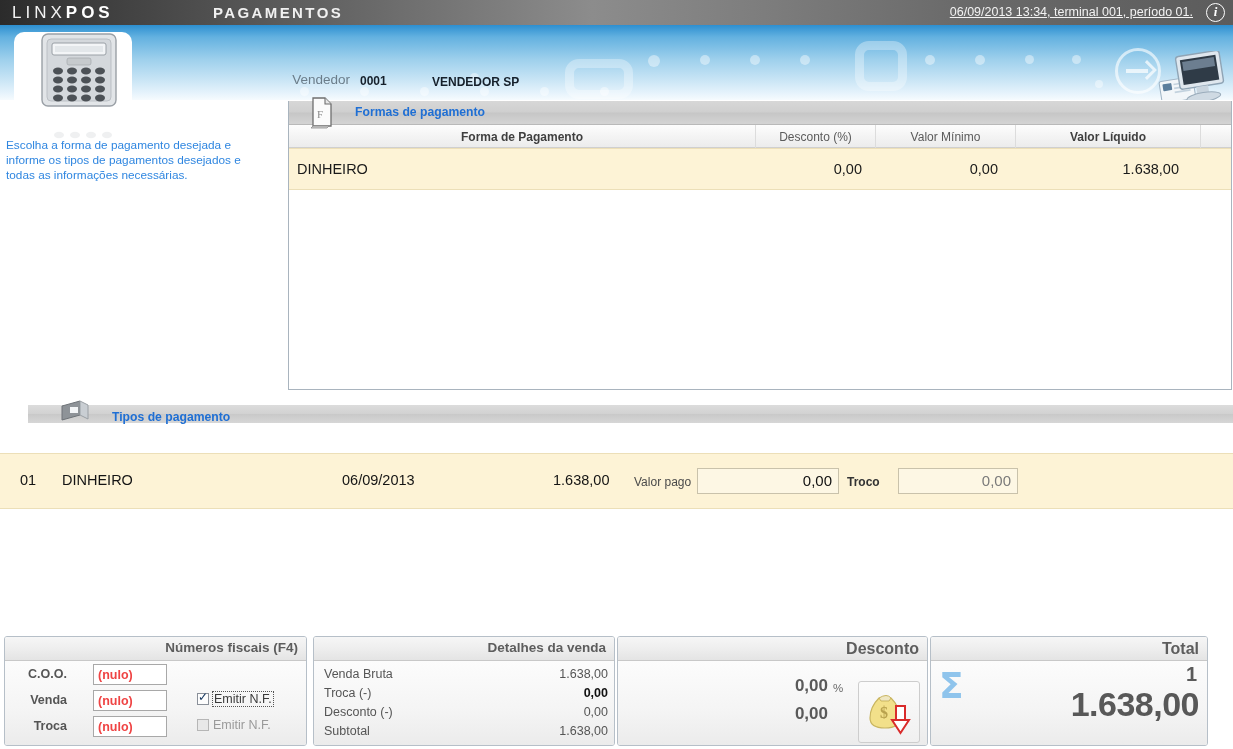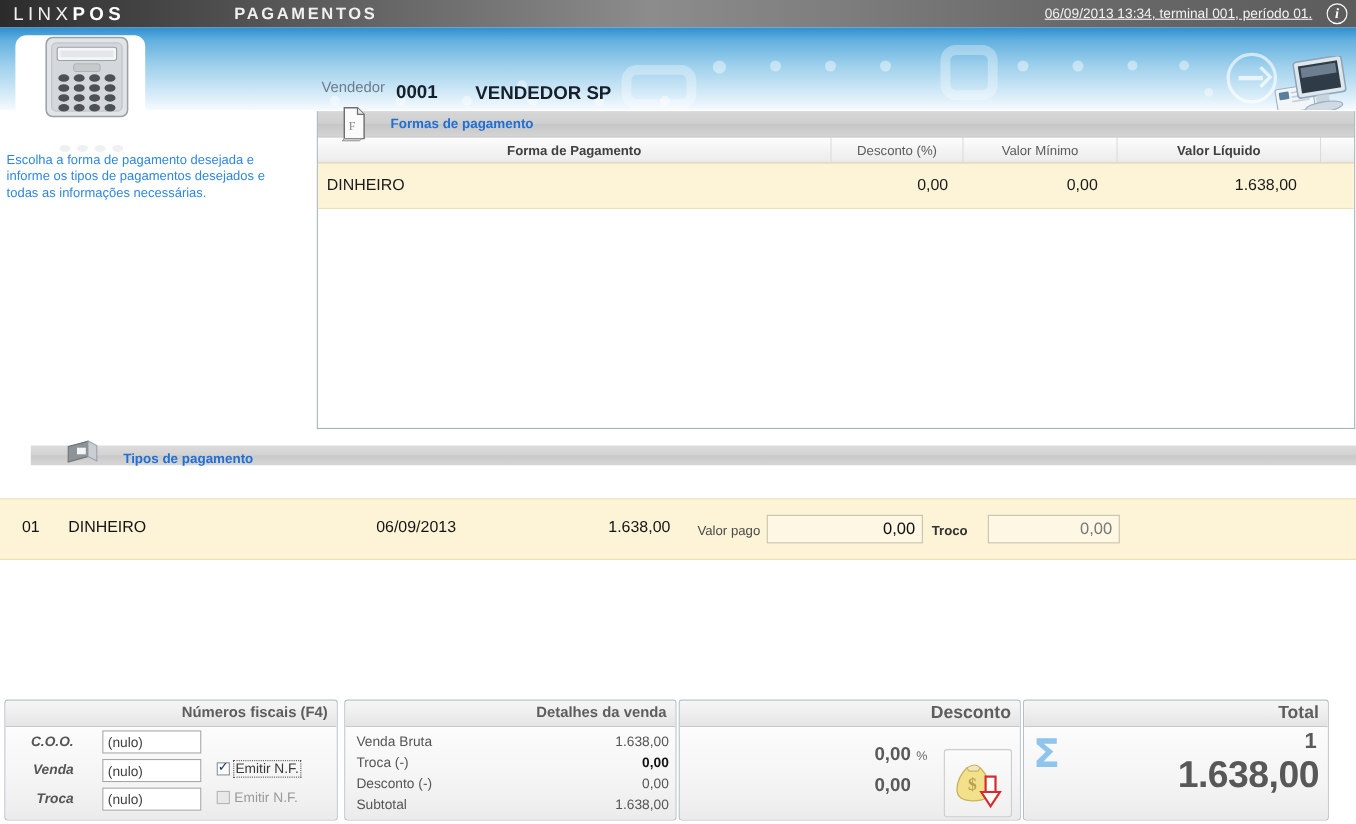--- a/index.html
+++ b/index.html
@@ -74,21 +74,21 @@
     border-right: 3.5px solid rgba(255,255,255,0.7);
     transform: rotate(45deg);
   }
   .monitor-icon { position: absolute; right: 4px; top: 26px; }
 
   .hdr-label {
     position: absolute; font-size: 13.5px; color: #6b7d8a;
     text-align: right; width: 72px;
   }
   .hdr-value {
-    position: absolute; font-size: 17px; font-weight: 700; color: #16202b;
+    position: absolute; font-size: 12px; font-weight: 700; color: #16202b;
   }
 
   
   .sidebar {
     position: absolute; left: 0; top: 100px; width: 280px; height: 649px;
     background: #ffffff;
   }
   .help-card {
     position: absolute; left: 14px; top: -68px;
     width: 118px; height: 110px;
@@ -198,25 +198,25 @@
     height: 24px;
     background: linear-gradient(to bottom, #f6f6f6 0%, #ededed 55%, #e4e4e4 100%);
     border-bottom: 1px solid #c8c8c8;
     text-align: right; padding: 3px 8px 0 0;
     font-size: 13.5px; font-weight: 700; color: #5d5d5d;
   }
   .box-hd.lg { font-size: 16px; }
   .box-body { position: relative; height: 85px;
     background: linear-gradient(to bottom, #fcfcfc 0%, #f4f4f4 60%, #ebebeb 100%); }
 
-  .ff-lbl { position: absolute; font-size: 12.5px; font-weight: 700; color: #555; text-align: right; width: 62px; font-style: italic; }
+  .ff-lbl { position: absolute; font-size: 12.5px; font-weight: 700; color: #555; text-align: right; width: 62px; }
   .ff-input {
-    position: absolute; width: 90px; height: 21px;
+    position: absolute; width: 74px; height: 21px;
     background: #ffffff; border: 1px solid #a8a8a8;
-    font-size: 12.5px; color: #404040; padding: 1px 4px; line-height: 18px;
+    font-size: 12.5px; color: #ef4444; padding: 1px 4px; line-height: 18px; font-weight: bold;
   }
   .chk-row { position: absolute; font-size: 12.5px; color: #3a3a3a; }
   .chk {
     display: inline-block; width: 12px; height: 12px;
     border: 1px solid #8a9099; background: #fdfdfd;
     vertical-align: -2px; margin-right: 4px; position: relative;
   }
   .chk.on::after {
     content: "✓"; position: absolute; left: 0px; top: -4px;
     font-size: 12px; color: #10335c; line-height: 14px;

